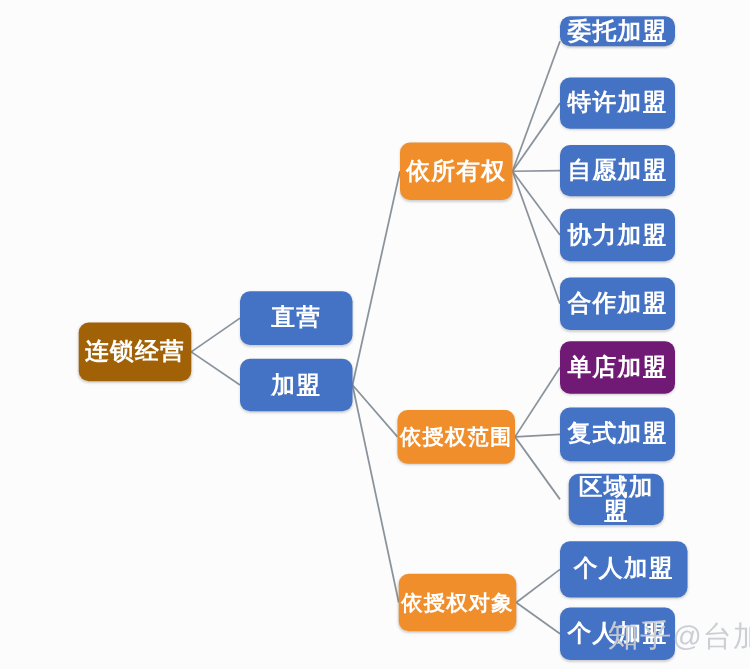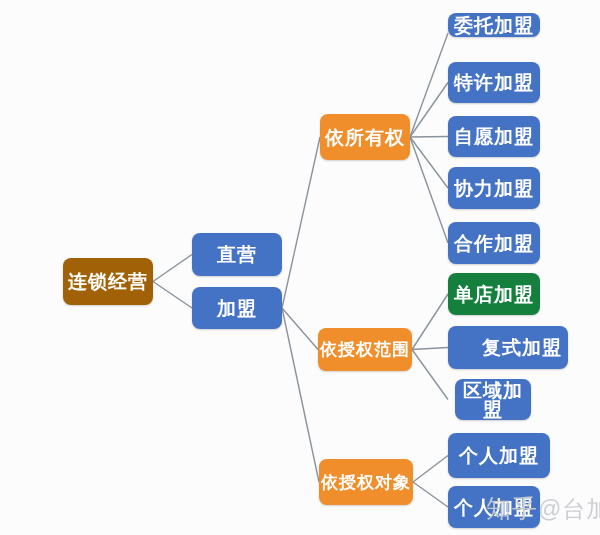--- a/index.html
+++ b/index.html
@@ -52,18 +52,18 @@
     <div class="node" style="left: 192px; top: 233px; width: 90px; height: 43px; background: rgb(68, 114, 196); font-size: 19px;">直营</div>
     <div class="node" style="left: 192px; top: 287px; width: 90px; height: 42px; background: rgb(68, 114, 196); font-size: 19px;">加盟</div>
     <div class="node" style="left: 320px; top: 114px; width: 90px; height: 46px; background: rgb(239, 142, 43); font-size: 19px;">依所有权</div>
     <div class="node" style="left: 318px; top: 328px; width: 94px; height: 43px; background: rgb(239, 142, 43); font-size: 17px;">依授权范围</div>
     <div class="node" style="left: 319px; top: 459px; width: 94px; height: 46px; background: rgb(239, 142, 43); font-size: 17px;">依授权对象</div>
     <div class="node" style="left: 448px; top: 13px; width: 92px; height: 24px; background: rgb(68, 114, 196); font-size: 19px;">委托加盟</div>
     <div class="node" style="left: 448px; top: 62px; width: 92px; height: 41px; background: rgb(68, 114, 196); font-size: 19px;">特许加盟</div>
     <div class="node" style="left: 448px; top: 116px; width: 92px; height: 41px; background: rgb(68, 114, 196); font-size: 19px;">自愿加盟</div>
     <div class="node" style="left: 448px; top: 167px; width: 92px; height: 42px; background: rgb(68, 114, 196); font-size: 19px;">协力加盟</div>
     <div class="node" style="left: 448px; top: 222px; width: 92px; height: 42px; background: rgb(68, 114, 196); font-size: 19px;">合作加盟</div>
-    <div class="node" style="left: 448px; top: 273px; width: 92px; height: 42px; background: #15803d; font-size: 19px; text-align: right;">单店加盟</div>
-    <div class="node" style="left: 448px; top: 326px; width: 92px; height: 43px; background: rgb(68, 114, 196); font-size: 19px; padding-left: 28px;">复式加盟</div>
+    <div class="node" style="left: 448px; top: 273px; width: 92px; height: 42px; background: #701a75; font-size: 19px; text-align: right;">单店加盟</div>
+    <div class="node" style="left: 448px; top: 326px; width: 92px; height: 43px; background: rgb(68, 114, 196); font-size: 19px;">复式加盟</div>
     <div class="node" style="left: 455px; top: 379px; width: 76px; height: 41px; background: rgb(68, 114, 196); font-size: 19px;">区域加盟</div>
     <div class="node" style="left: 448px; top: 433px; width: 102px; height: 45px; background: rgb(68, 114, 196); font-size: 19px;">个人加盟</div>
     <div class="node" style="left: 448px; top: 486px; width: 92px; height: 42px; background: rgb(68, 114, 196); font-size: 19px;">个人加盟</div>
   </div>
 
 </body></html>

